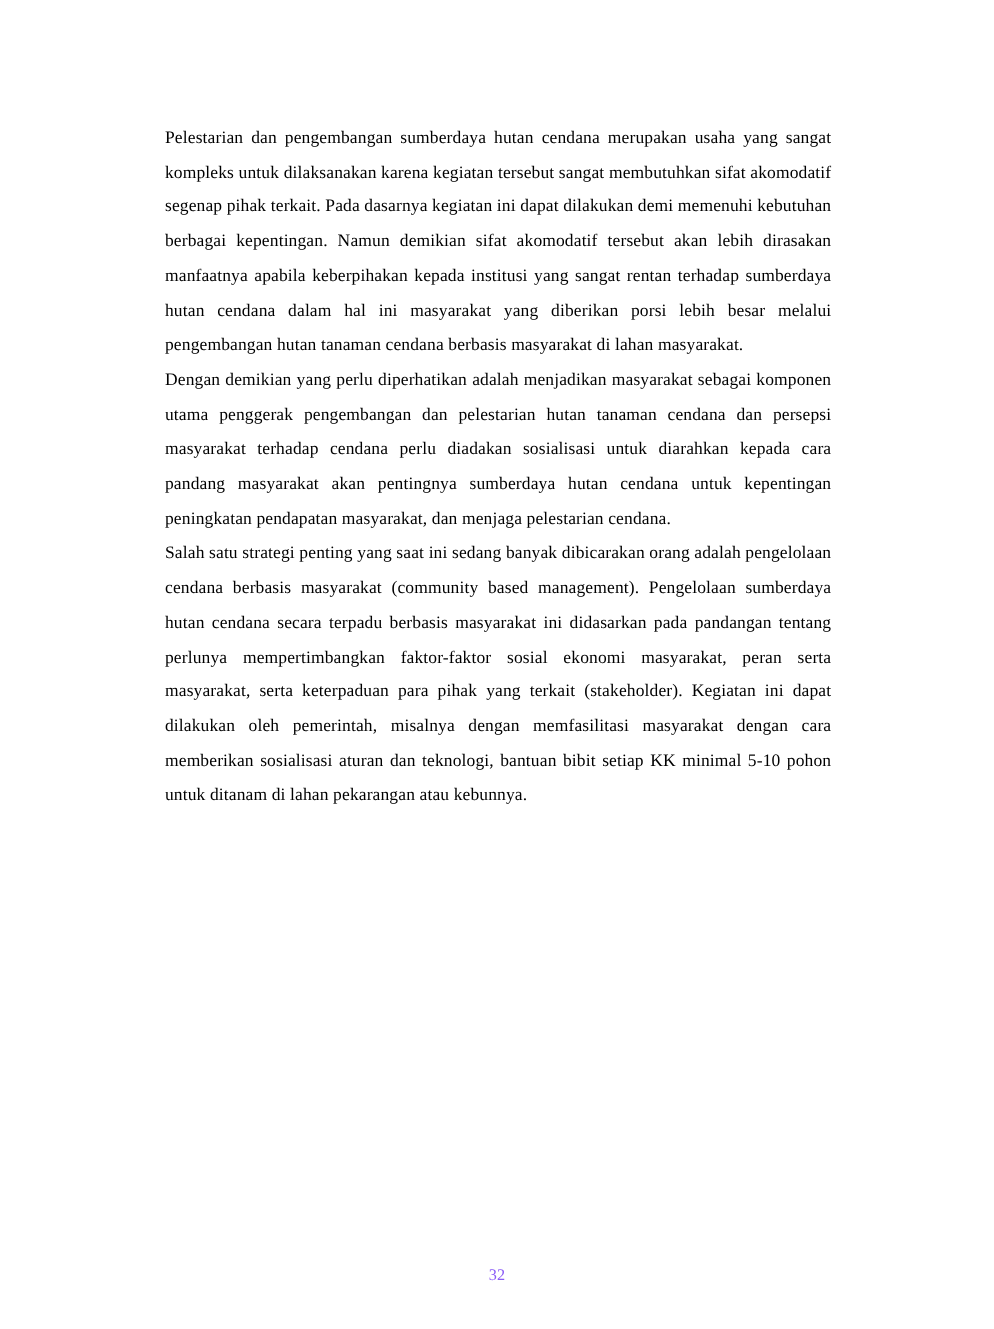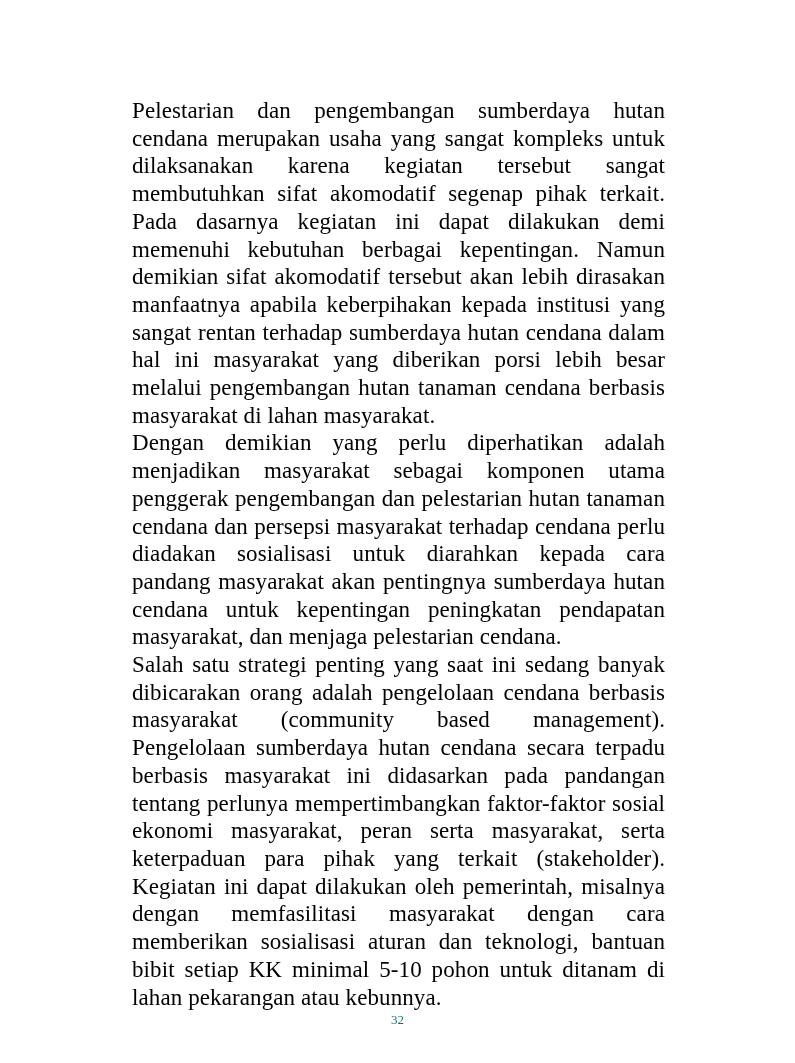--- a/index.html
+++ b/index.html
@@ -22,33 +22,33 @@
     }
     .content {
       position: absolute;
       left: 132px;
       top: 97px;
       width: 533px;
     }
     .content p {
       margin: 0;
       padding: 0;
-      font-size: 23px;
+      font-size: 14px;
       line-height: 27.7px;
       text-align: justify;
       letter-spacing: 0.1px;
     }
     .page-number {
       position: absolute;
       left: 0;
       right: 0;
       top: 1012px;
       text-align: center;
       font-size: 13px;
-      color: #0f766e;
+      color: #8b5cf6;
       font-family: "Liberation Serif", serif;
     }
   </style>
 </head>
 <body>
 
 <div class="page">
   <div class="content">
     <p>Pelestarian dan pengembangan sumberdaya hutan cendana merupakan usaha yang sangat kompleks untuk dilaksanakan karena kegiatan tersebut sangat membutuhkan sifat akomodatif segenap pihak terkait. Pada dasarnya kegiatan ini dapat dilakukan demi memenuhi kebutuhan berbagai kepentingan. Namun demikian sifat akomodatif tersebut akan lebih dirasakan manfaatnya apabila keberpihakan kepada institusi yang sangat rentan terhadap sumberdaya hutan cendana dalam hal ini masyarakat yang diberikan porsi lebih besar melalui pengembangan hutan tanaman cendana berbasis masyarakat di lahan masyarakat.</p>
     <p>Dengan demikian yang perlu diperhatikan adalah menjadikan masyarakat sebagai komponen utama penggerak pengembangan dan pelestarian hutan tanaman cendana dan persepsi masyarakat terhadap cendana perlu diadakan sosialisasi untuk diarahkan kepada cara pandang masyarakat akan pentingnya sumberdaya hutan cendana untuk kepentingan peningkatan pendapatan masyarakat, dan menjaga pelestarian cendana.</p>

